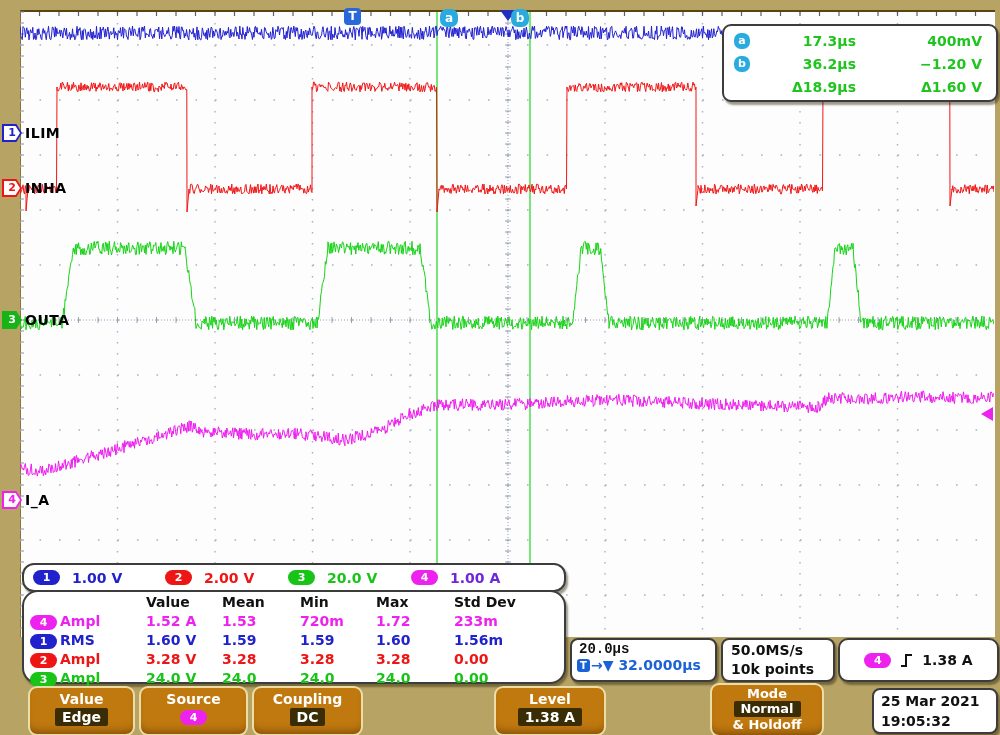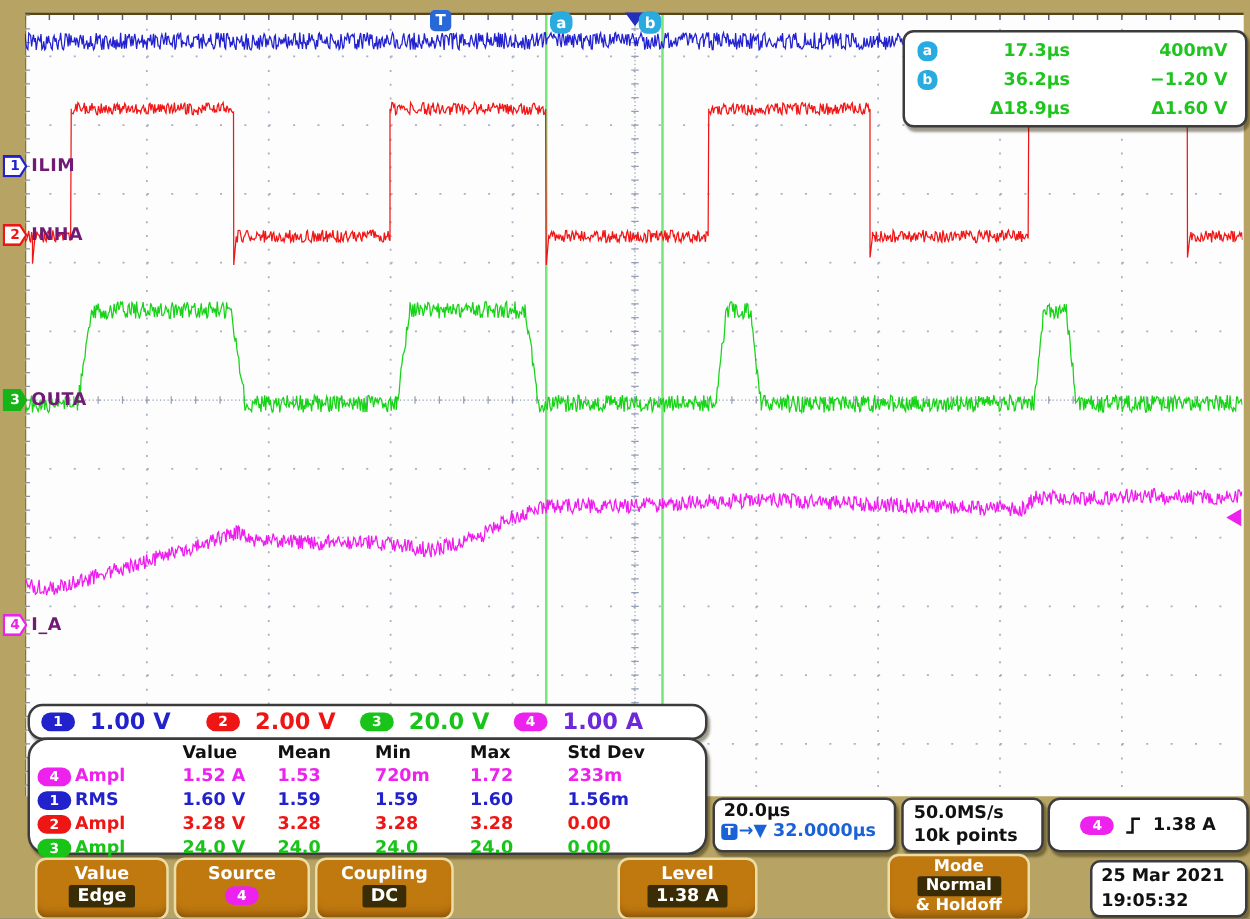--- a/index.html
+++ b/index.html
@@ -15,38 +15,38 @@
           font-weight:bold;font-size:12px;text-align:center;line-height:17px;}
   .trig-tri{position:absolute;width:0;height:0;border-left:8px solid transparent;
             border-right:8px solid transparent;border-top:11px solid #2330bd;}
   .trig-arrow{position:absolute;width:0;height:0;border-top:7px solid transparent;
               border-bottom:7px solid transparent;border-right:12px solid #ee22ee;}
   .chmark{position:absolute;left:2px;width:20px;height:18px;
           clip-path:polygon(0 0,72% 0,100% 50%,72% 100%,0 100%);}
   .chmark .inner{position:absolute;left:2px;top:2px;width:16px;height:14px;background:#fff;
           clip-path:polygon(0 0,72% 0,100% 50%,72% 100%,0 100%);
           font-size:11px;font-weight:bold;text-align:center;line-height:14px;}
-  .chlabel{position:absolute;color:#701a75;font-weight:bold;font-size:14px;letter-spacing:.5px;}
+  .chlabel{position:absolute;color:#000000;font-weight:bold;font-size:14px;letter-spacing:.5px;}
   .box{position:absolute;background:#fff;border:2px solid #3c3c3c;border-radius:8px;
        box-shadow:2px 3px 2px rgba(40,30,5,.45);}
   .cursor-box{left:722px;top:24px;width:272px;height:74px;border-radius:9px;}
   .cursor-box .row{display:grid;grid-template-columns:30px 102px 126px;align-items:center;height:22px;margin-top:1px;}
   .cursor-box .cv{color:#1fc41f;font-weight:bold;font-size:14px;text-align:right;}
   .abadge{width:16px;height:16px;border-radius:7px;background:#2aabe0;color:#fff;font-weight:bold;
           font-size:11px;text-align:center;line-height:16px;margin-left:10px;}
   .scale-box{left:22px;top:563px;width:540px;height:25px;border-radius:12px;display:flex;align-items:center;}
   .chip{display:inline-block;width:27px;height:15px;border-radius:8px;color:#fff;font-size:11px;
         font-weight:bold;text-align:center;line-height:15px;flex:none;}
-  .scale-box .sv{font-weight:bold;font-size:18px;margin-left:12px;}
+  .scale-box .sv{font-weight:bold;font-size:14px;margin-left:12px;}
   .meas-box{left:22px;top:590px;width:540px;height:90px;border-radius:16px;font-size:14px;font-weight:bold;}
   .meas-grid{display:grid;grid-template-columns:36px 58px 94px 74px 78px 82px 1fr;line-height:17px;margin-top:2px;}
   .meas-grid span{white-space:nowrap;}
   .mh{color:#111;}
   .tb-box{left:570px;top:638px;width:143px;height:40px;border-radius:8px;font-size:14px;font-weight:bold;padding-top:0;}
-  .tb-box .l1{color:#111;margin:1px 0 0 7px;}
+  .tb-box .l1{color:#111;margin:1px 0 0 7px;font-family:Liberation Mono, monospace;}
   .tb-box .l2{color:#1b62d6;margin:0 0 0 5px;display:flex;align-items:center;}
   .tsq{display:inline-block;width:13px;height:13px;background:#1b62d6;color:#fff;border-radius:3px;
        font-size:10px;line-height:13px;text-align:center;margin-right:1px;}
   .rate-box{left:721px;top:638px;width:110px;height:40px;border-radius:8px;font-size:14px;font-weight:bold;color:#111;}
   .rate-box div{margin-left:8px;line-height:19px;}
   .trig-box{left:838px;top:638px;width:157px;height:40px;border-radius:10px;display:flex;align-items:center;
             justify-content:center;gap:9px;font-size:14px;font-weight:bold;color:#111;}
   .btn{position:absolute;top:686px;height:46px;background:#c0790f;border:2px solid #ecdca6;border-radius:9px;
        color:#fff;text-align:center;font-weight:bold;font-size:14px;
        box-shadow:inset 0 -8px 8px -6px rgba(70,35,0,.55);}

